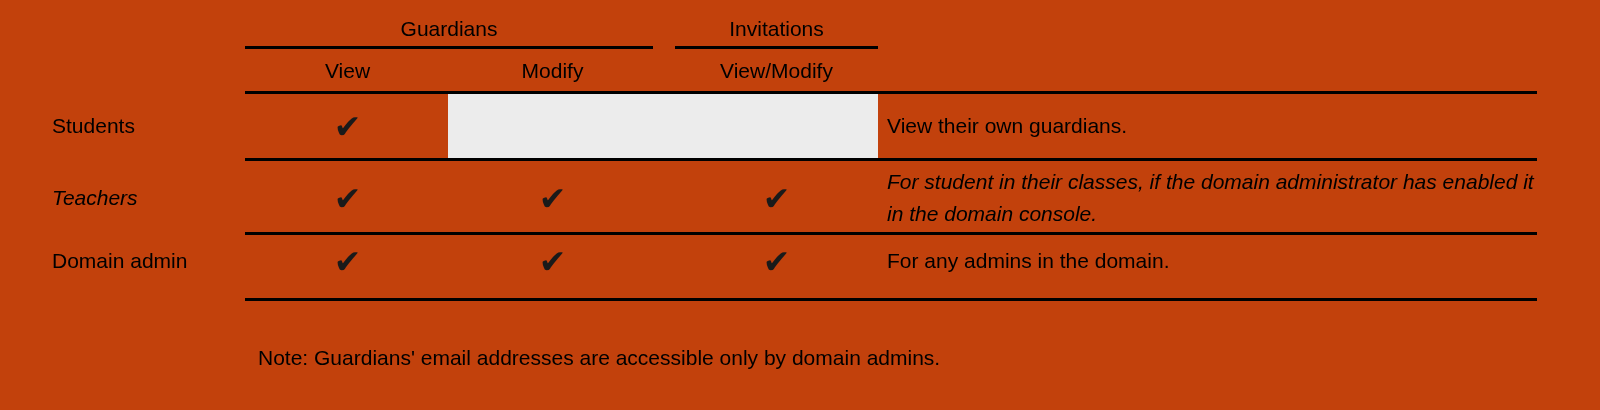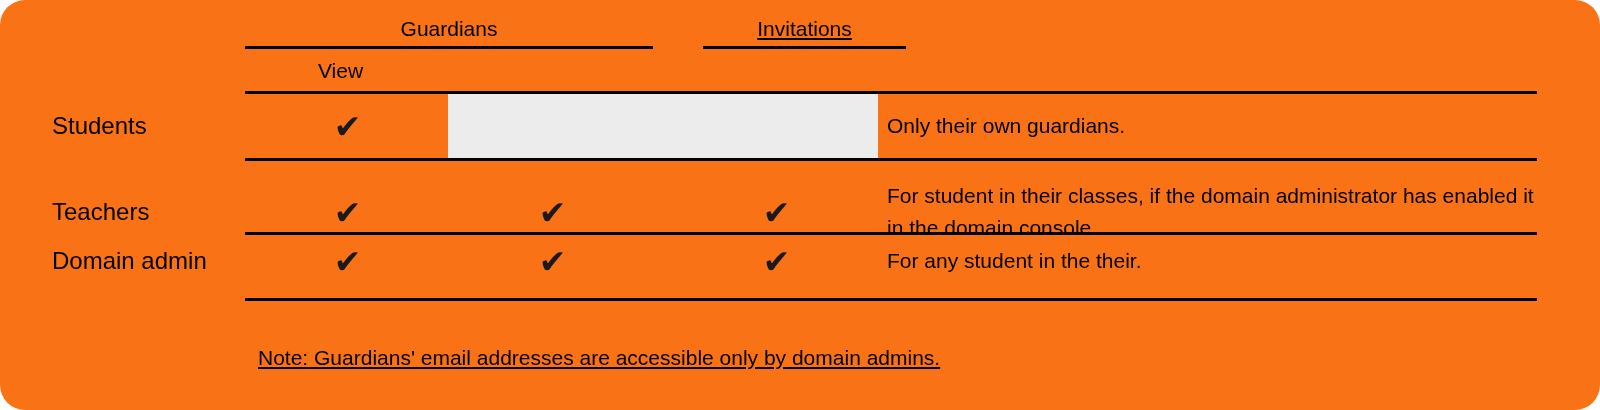--- a/index.html
+++ b/index.html
@@ -2,125 +2,127 @@
 <html><head>
 <meta charset="utf-8">
 <style>
   * { margin:0; padding:0; box-sizing:border-box; }
   html,body { background:#ffffff; }
   body {
     width:1600px; height:410px;
     font-family:"Liberation Sans","DejaVu Sans",sans-serif;
     color:#000;
   }
-  .screen { position:relative; width:1600px; height:410px; background:#f97316; overflow:hidden;border-radius:25px; }
+  .screen { position:relative; width:1600px; height:410px; background:#c2410c; overflow:hidden; }
 
   
   .group-header {
     position:absolute; top:11px; height:38px;
     border-bottom:3px solid #000;
     display:flex; align-items:flex-end; justify-content:center;
     font-size:21px; padding-bottom:5px; white-space:nowrap;
   }
   .gh-guardians   { left:245px; width:408px; }
-  .gh-invitations { left:703px; width:203px;text-decoration:underline; }
+  .gh-invitations { left:675px; width:203px; }
 
   
   .sub-header {
     position:absolute; top:50px; height:41px;
     display:flex; align-items:center; justify-content:center;
     font-size:21px; white-space:nowrap;
   }
-  .sh-view       { left:238px; width:205px; }
+  .sh-view       { left:245px; width:205px; }
   .sh-modify     { left:450px; width:205px; }
   .sh-viewmodify { left:675px; width:203px; }
 
   
   .hrule { position:absolute; left:245px; width:1292px; height:3px; background:#000; }
   .hrule-header { top:91px; }
   .hrule-1 { top:158px; }
   .hrule-2 { top:232px; }
   .hrule-3 { top:298px; }
 
   
   .row { position:absolute; left:0; width:1600px; }
   .row-students { top:94px;  height:64px; }
-  .row-teachers { top:175px; height:73px; }
+  .row-teachers { top:161px; height:73px;font-style:italic; }
   .row-admin    { top:235px; height:51px; }
 
   .shade {
     position:absolute; left:448px; width:430px; top:0; height:100%;
     background:#ececec;
   }
   .role {
     position:absolute; left:52px; top:50%; transform:translateY(-50%);
-    font-size:24px; white-space:nowrap;
+    font-size:21px; white-space:nowrap;
   }
   .check {
     position:absolute; top:50%; transform:translateY(-50%);
     text-align:center;
     font-family:"DejaVu Sans",sans-serif;
     font-size:33px; font-weight:bold; line-height:1; color:#1a1a1a;
   }
   .ck-view       { left:245px; width:205px; }
   .ck-modify     { left:450px; width:205px; }
   .ck-viewmodify { left:675px; width:203px; }
 
   .caption {
     position:absolute; left:887px; width:655px; top:50%; transform:translateY(-50%);
     font-size:21px; line-height:32px;
   }
 
   .footnote {
     position:absolute; left:258px; top:346px;
-    font-size:21px; white-space:nowrap;text-decoration:underline;
+    font-size:21px; white-space:nowrap;
   }
 </style>
 </head>
 <body>
 
 <div class="screen">
 
   <div class="group-header gh-guardians">
     <span>Guardians</span>
   </div>
   <div class="group-header gh-invitations">
     <span>Invitations</span>
   </div>
 
   <div class="sub-header sh-view">View</div>
+  <div class="sub-header sh-modify">Modify</div>
+  <div class="sub-header sh-viewmodify">View/Modify</div>
 
   <div class="hrule hrule-header"></div>
 
   <div class="row row-students">
     <div class="shade"></div>
     <div class="role">Students</div>
     <div class="check ck-view">✔</div>
     <div class="check ck-modify"></div>
     <div class="check ck-viewmodify"></div>
-    <div class="caption">Only their own guardians.</div>
+    <div class="caption">View their own guardians.</div>
   </div>
 
   <div class="hrule hrule-1"></div>
 
   <div class="row row-teachers">
     <div class="role">Teachers</div>
     <div class="check ck-view">✔</div>
     <div class="check ck-modify">✔</div>
     <div class="check ck-viewmodify">✔</div>
     <div class="caption">For student in their classes, if the domain administrator has enabled it in the domain console.</div>
   </div>
 
   <div class="hrule hrule-2"></div>
 
   <div class="row row-admin">
     <div class="role">Domain admin</div>
     <div class="check ck-view">✔</div>
     <div class="check ck-modify">✔</div>
     <div class="check ck-viewmodify">✔</div>
-    <div class="caption">For any student in the their.</div>
+    <div class="caption">For any admins in the domain.</div>
   </div>
 
   <div class="hrule hrule-3"></div>
 
   <div class="footnote">Note: Guardians' email addresses are accessible only by domain admins.</div>
 
 </div>
 
 </body></html>

